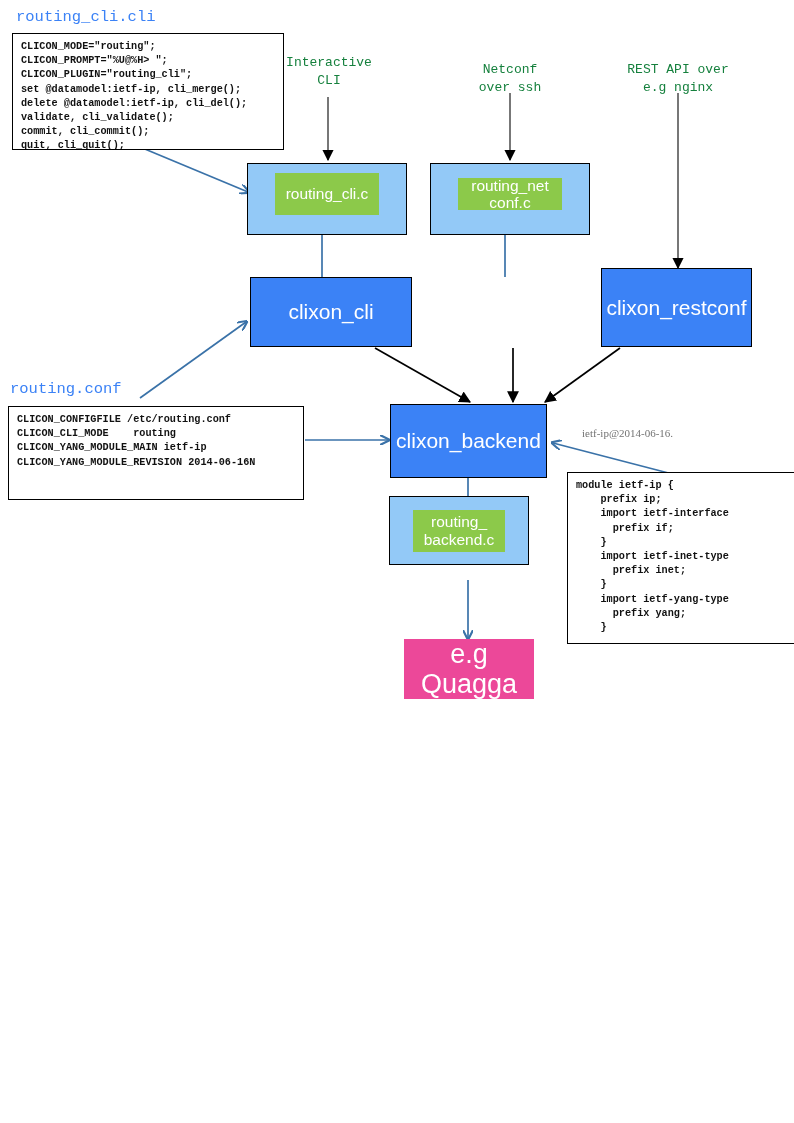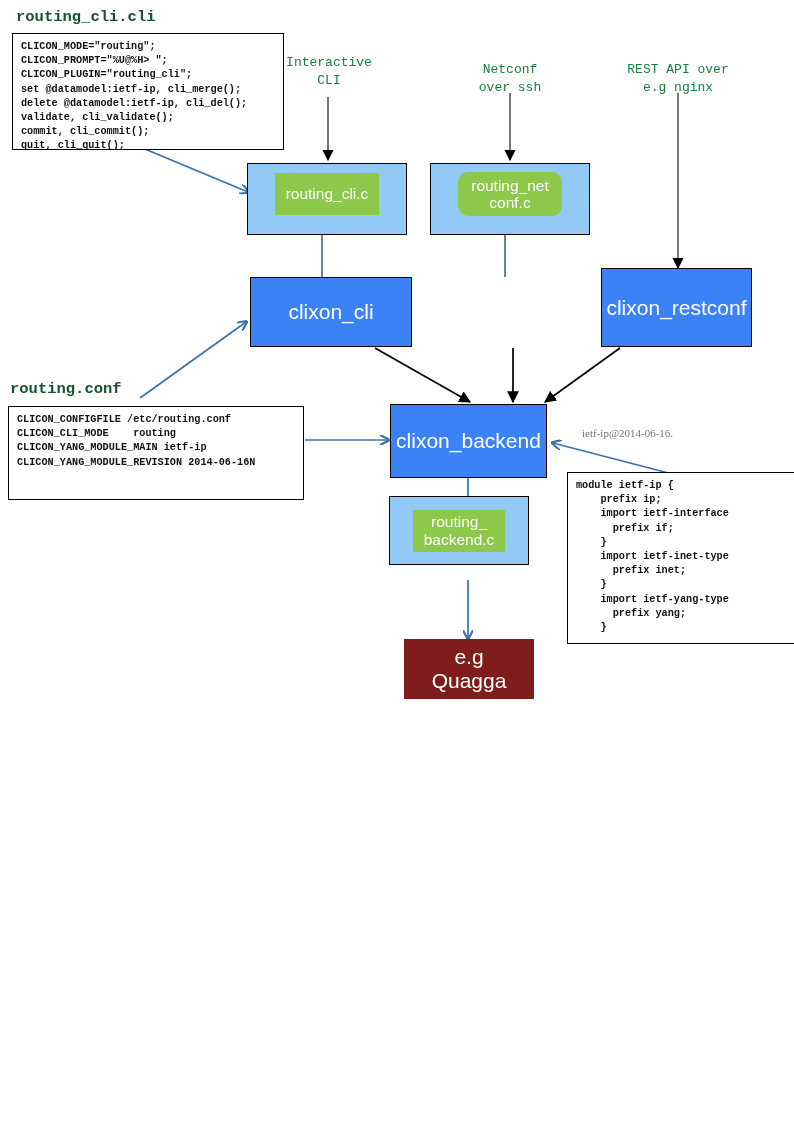--- a/index.html
+++ b/index.html
@@ -23,22 +23,22 @@
     top: 0;
     width: 794px;
     height: 1123px;
     overflow: visible;
     pointer-events: none;
   }
   .mono-title {
     position: absolute;
     font-family: "Liberation Mono", "DejaVu Sans Mono", monospace;
     font-size: 15.5px;
-    font-weight: bold;
-    color: #14532d;
+    font-weight: normal;
+    color: #3b82f6;
     white-space: pre;
     letter-spacing: 0px;
   }
   .code-box {
     position: absolute;
     border: 1.6px solid #000000;
     background: #ffffff;
     box-sizing: border-box;
     font-family: "Liberation Mono", "DejaVu Sans Mono", monospace;
     font-size: 10.2px;
@@ -86,22 +86,22 @@
   .node-light {
     background: #93c9f7;
     border: 1.6px solid #000000;
   }
   .node-green {
     background: #8cc94a;
     font-size: 15.5px;
     border: none;
   }
   .node-green-big {
-    background: #7f1d1d;
-    font-size: 21px;
+    background: #ec4899;
+    font-size: 27px;
     border: none;
   }
 </style>
 </head>
 <body>
 
 <div id="canvas">
 
   <svg class="arrow-layer" viewBox="0 0 794 1123">
     <defs>
@@ -150,21 +150,21 @@
   <div class="plain-label" style="left:455px; top:61px; width:110px;">Netconf
 over ssh</div>
   <div class="plain-label" style="left:610px; top:61px; width:136px;">REST API over
 e.g nginx</div>
 
   <div class="node node-light" style="left:247px; top:163px; width:160px; height:72px;">
     <div class="node node-green" style="position:relative; left:0; top:-5px; width:104px; height:42px;">routing_cli.c</div>
   </div>
 
   <div class="node node-light" style="left:430px; top:163px; width:160px; height:72px;">
-    <div class="node node-green" style="position:relative; left:0; top:-5px; width:104px; height:44px; white-space:pre-line;border-radius:10px;">routing_net
+    <div class="node node-green" style="position:relative; left:0; top:-5px; width:104px; height:32px; white-space:pre-line;">routing_net
 conf.c</div>
   </div>
 
   <div class="node node-dark" style="left:250px; top:277px; width:162px; height:70px;">clixon_cli</div>
   <div class="node node-dark" style="left:601px; top:268px; width:151px; height:79px;">clixon_restconf</div>
 
   <div class="mono-title" style="left:10px; top:380px;">routing.conf</div>
   <div class="code-box" style="left:8px; top:406px; width:296px; height:94px;">CLICON_CONFIGFILE /etc/routing.conf
 CLICON_CLI_MODE    routing
 CLICON_YANG_MODULE_MAIN ietf-ip

